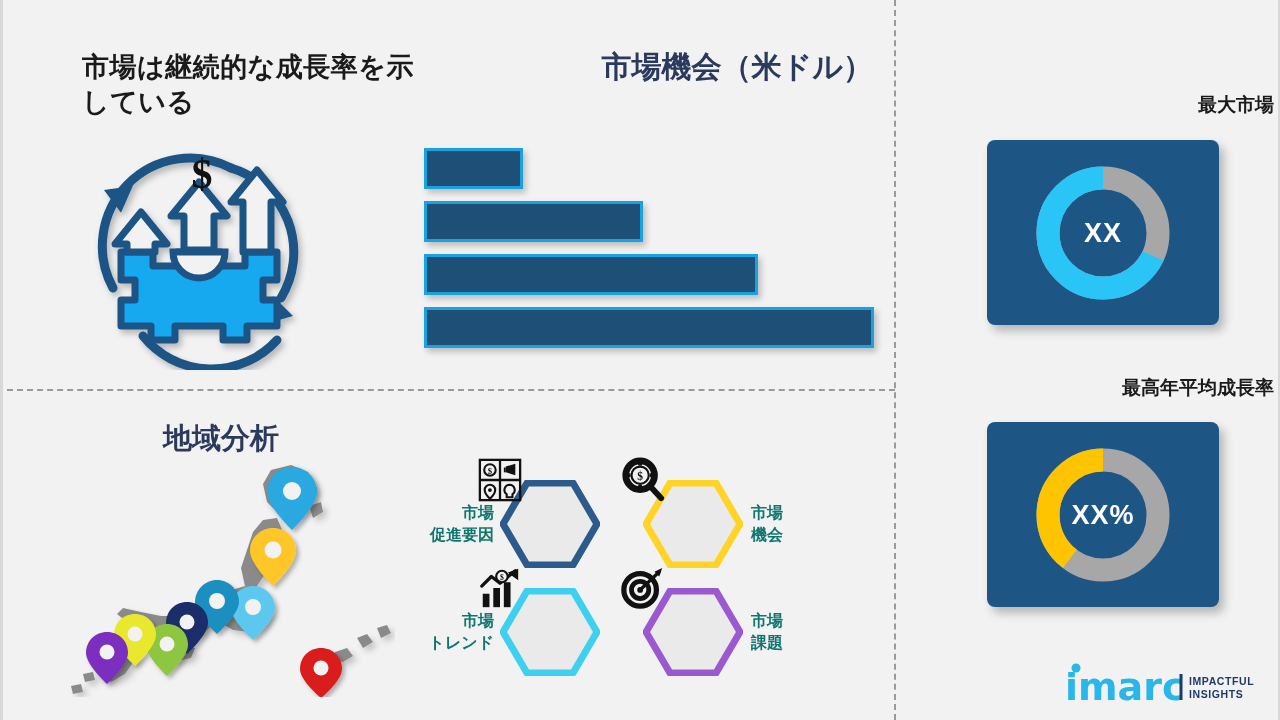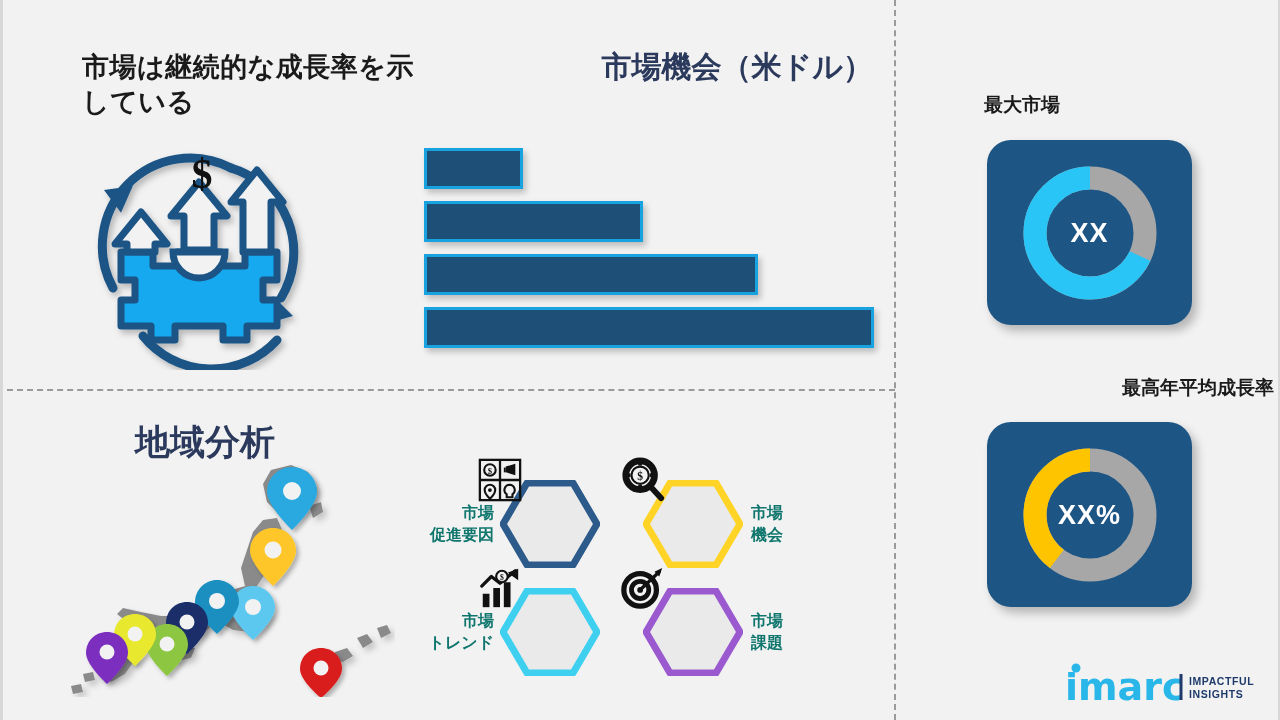--- a/index.html
+++ b/index.html
@@ -42,30 +42,30 @@
 
   #growth-title {
     position:absolute; left:38px; top:50px; width:350px;
     font-size:27px; letter-spacing:0.5px;
   }
   #opportunity-title {
     position:absolute; left:420px; top:48px; width:450px;
     font-size:30px; text-align:right;
   }
   #region-title {
-    position:absolute; left:132px; top:420px;
-    font-size:35px;
+    position:absolute; left:160px; top:420px;
+    font-size:29px;
   }
   #dynamics-title {
     position:absolute; left:474px; top:420px;
     font-size:29px;
   }
   #largest-market-title {
     position:absolute; left:940px; top:93px; width:290px;
-    text-align:left; font-size:19px;
+    text-align:right; font-size:19px;
   }
   #cagr-title {
     position:absolute; left:940px; top:376px; width:290px;
     text-align:right; font-size:19px;
   }
 
   
   #growth-icon { position:absolute; left:78px; top:140px; width:235px; height:230px; }
 
   
@@ -78,23 +78,23 @@
     height:41px;
   }
   .bar:nth-child(1){ top:4px; }
   .bar:nth-child(2){ top:57px; }
   .bar:nth-child(3){ top:110px; }
   .bar:nth-child(4){ top:163px; }
 
   
   .donut-card {
     position:absolute;
-    width:205px; height:185px;
+    width:232px; height:185px;
     background:#1d5585;
-    border-radius:24px;
+    border-radius:8px;
     box-shadow:5px 6px 10px rgba(0,0,0,0.25);
   }
   #donut-card-1 { left:984px; top:140px; }
   #donut-card-2 { left:984px; top:422px; }
   .donut-svg { position:absolute; left:50%; top:50%; transform:translate(-50%,-50%); }
   .donut-label {
     position:absolute; left:0; top:50%; width:100%;
     transform:translateY(-50%);
     text-align:center;
     color:#ffffff; font-weight:bold; font-size:27px;

